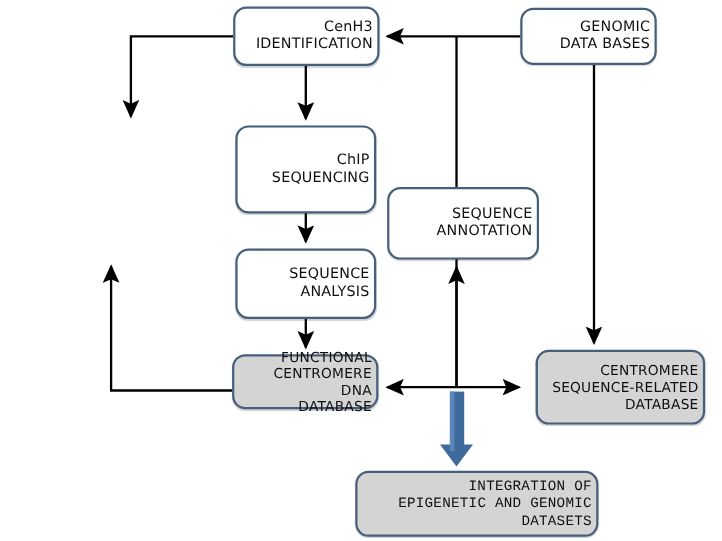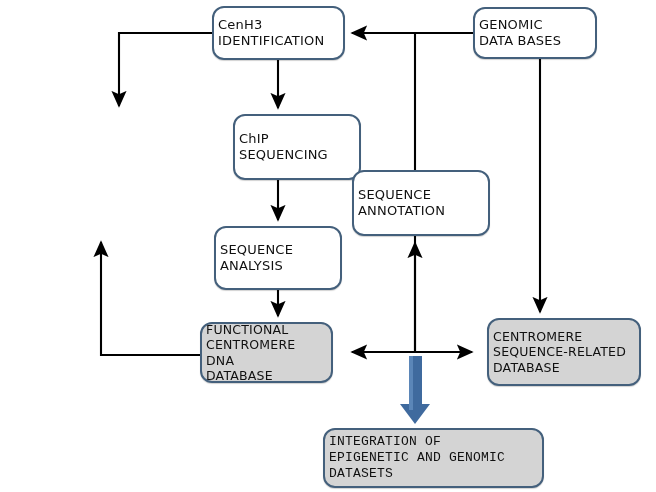--- a/index.html
+++ b/index.html
@@ -13,37 +13,37 @@
 
   .node{
     position:absolute;
     box-sizing:border-box;
     border:2px solid #44607c;
     border-radius:12px;
     background:#ffffff;
     display:flex;
     align-items:center;
     justify-content:center;
-    text-align:left;
+    text-align:right;
     color:#101010;
     line-height:1.22;
     letter-spacing:0.2px;
     box-shadow:0 1px 1px rgba(0,0,0,0.18);
   }
   .node .lbl{display:block;width:100%;padding:0 4px;white-space:pre-line;}
   .node.filled{background:#d4d4d4;}
 
   
   #n-cenh3        {left:212px; top:6px;   width:133px; height:54px;  font-size:13px;}
   #n-genome       {left:473px; top:7px;   width:124px; height:52px;  font-size:13px;}
   #n-bioimaging   {left:45px;  top:113px; width:148px; height:122px; font-size:12.5px;}
-  #n-chip         {left:214px; top:114px; width:128px; height:66px;  font-size:13px;margin-left:19px;}
+  #n-chip         {left:214px; top:114px; width:128px; height:80px;  font-size:13px;}
   #n-seqannot     {left:352px; top:170px; width:138px; height:66px;  font-size:13px;}
   #n-seqanalysis  {left:214px; top:226px; width:128px; height:64px;  font-size:13px;}
-  #n-funcdb       {left:200px; top:322px; width:133px; height:61px;  font-size:12.5px;}
+  #n-funcdb       {left:211px; top:322px; width:133px; height:50px;  font-size:12.5px;}
   #n-centrodb     {left:487px; top:318px; width:154px; height:68px;  font-size:12.5px;}
   #n-integration  {left:323px; top:428px; width:221px; height:60px;  font-size:13px;font-family:Liberation Mono, monospace;}
 </style>
 </head>
 <body>
 
 <div id="canvas">
 
   <svg class="edges" viewBox="0 0 656 492" xmlns="http://www.w3.org/2000/svg">
     <defs>

